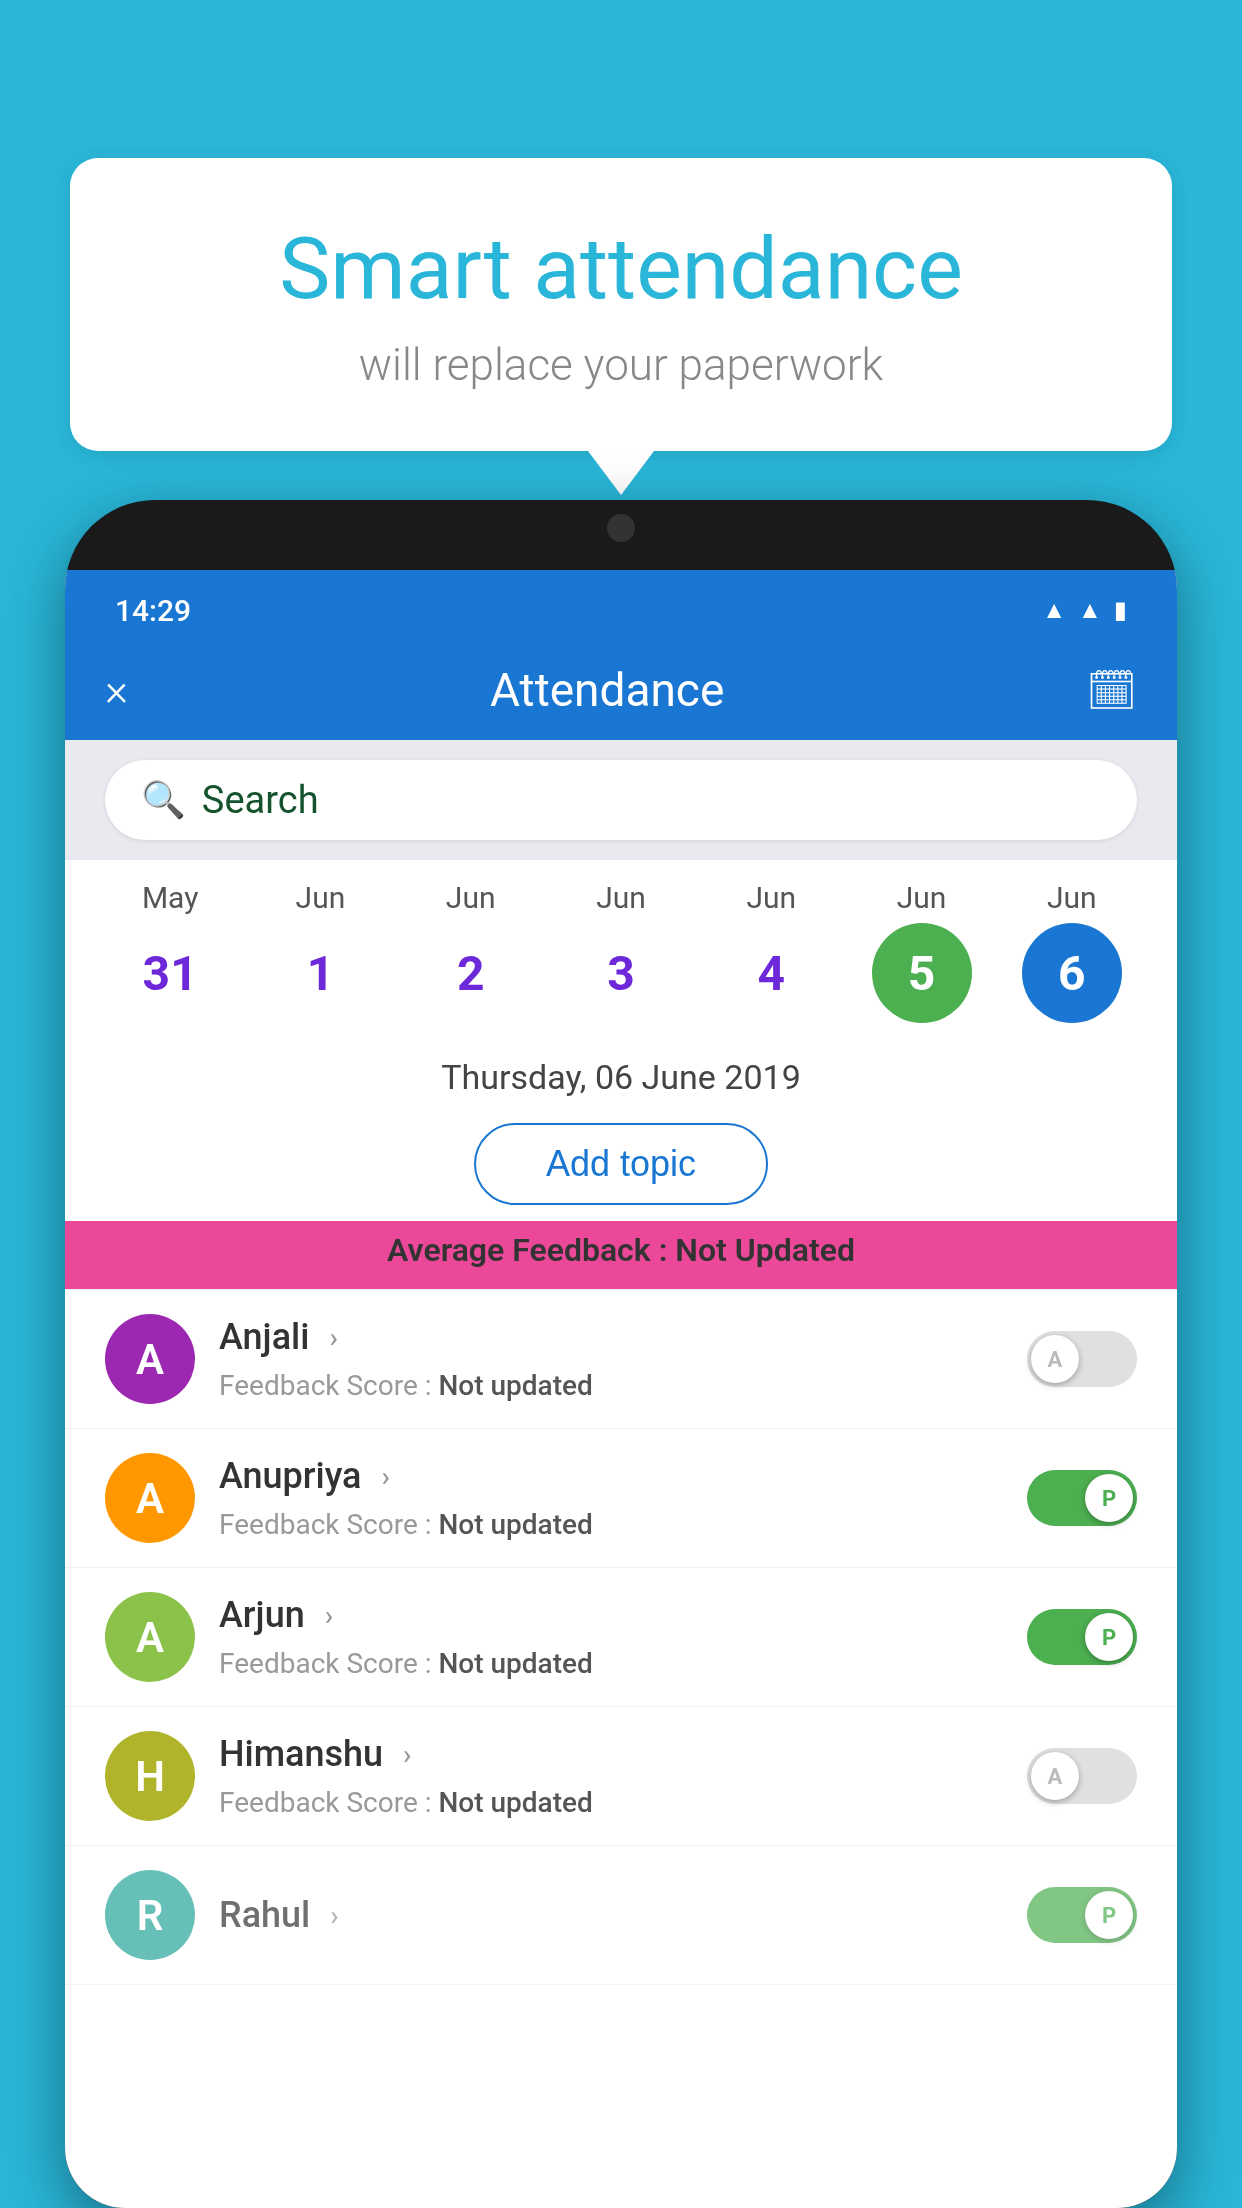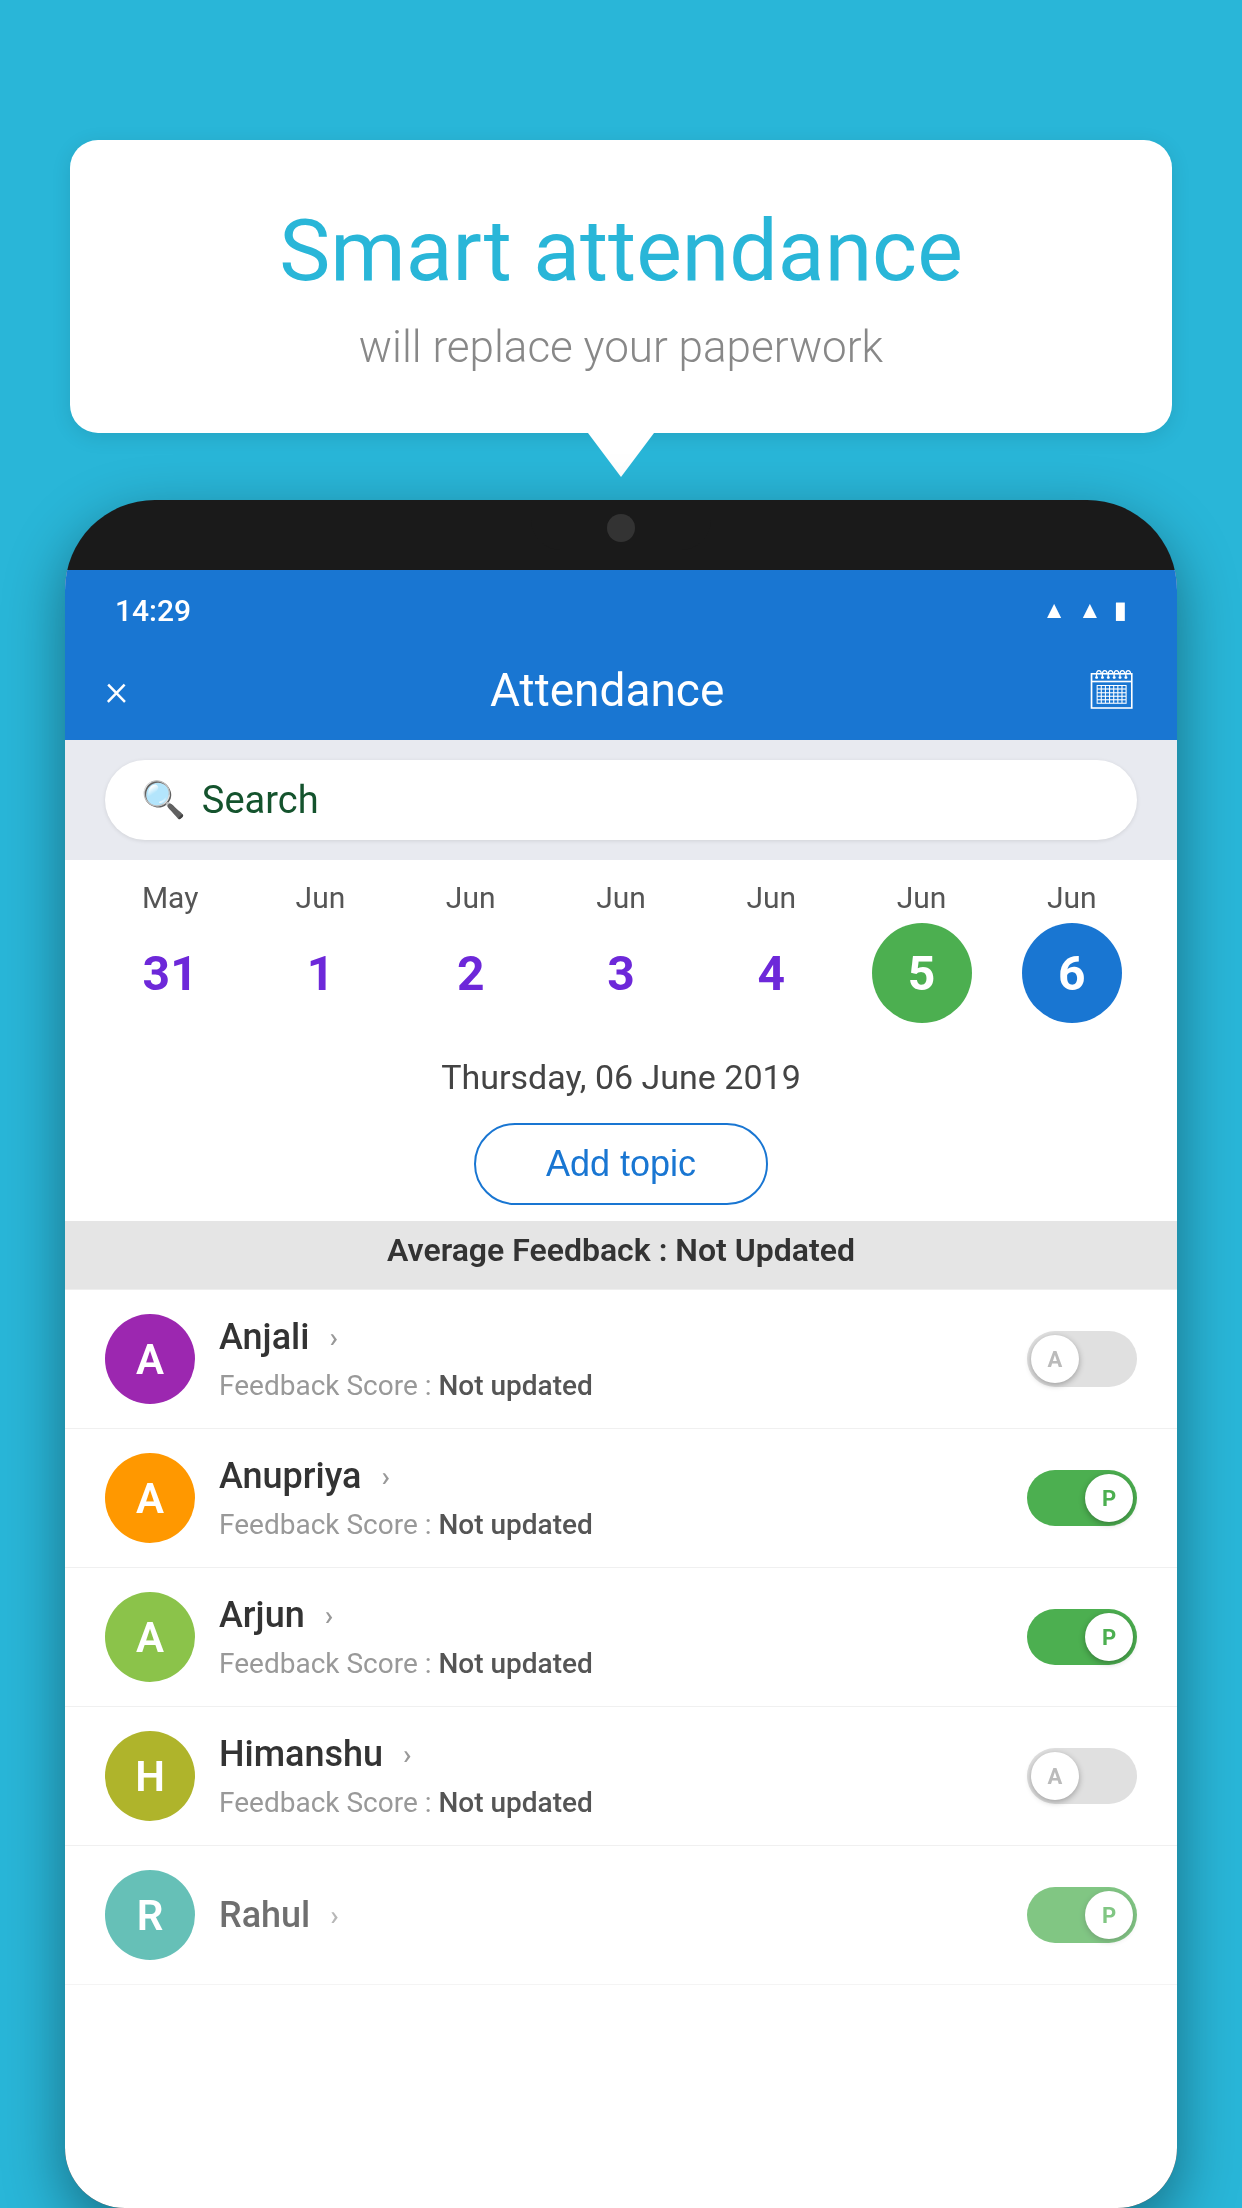--- a/index.html
+++ b/index.html
@@ -9,21 +9,21 @@
       height: 2208px;
       background-color: #29b6d8;
       font-family: 'Roboto', Arial, sans-serif;
       overflow: hidden;
       position: relative;
     }
 
     
     .speech-bubble-container {
       position: absolute;
-      top: 140px;
+      top: 158px;
       left: 70px;
       right: 70px;
       border-radius: 13px;
     }
 
     .speech-bubble {
       background: white;
       border-radius: 28px;
       padding: 60px 80px;
       text-align: center;
@@ -268,21 +268,21 @@
       color: #1976d2;
       font-size: 36px;
       background: transparent;
       cursor: pointer;
     }
 
     
     .avg-feedback {
       text-align: center;
       padding: 10px 32px 20px;
-      background: #e5e5e5;
+      background: #ec4899;
       border-bottom: 1px solid #eee;
     }
 
     .avg-feedback-text {
       font-size: 32px;
       color: #888;
     }
 
     .avg-feedback-text span {
       color: #333;

